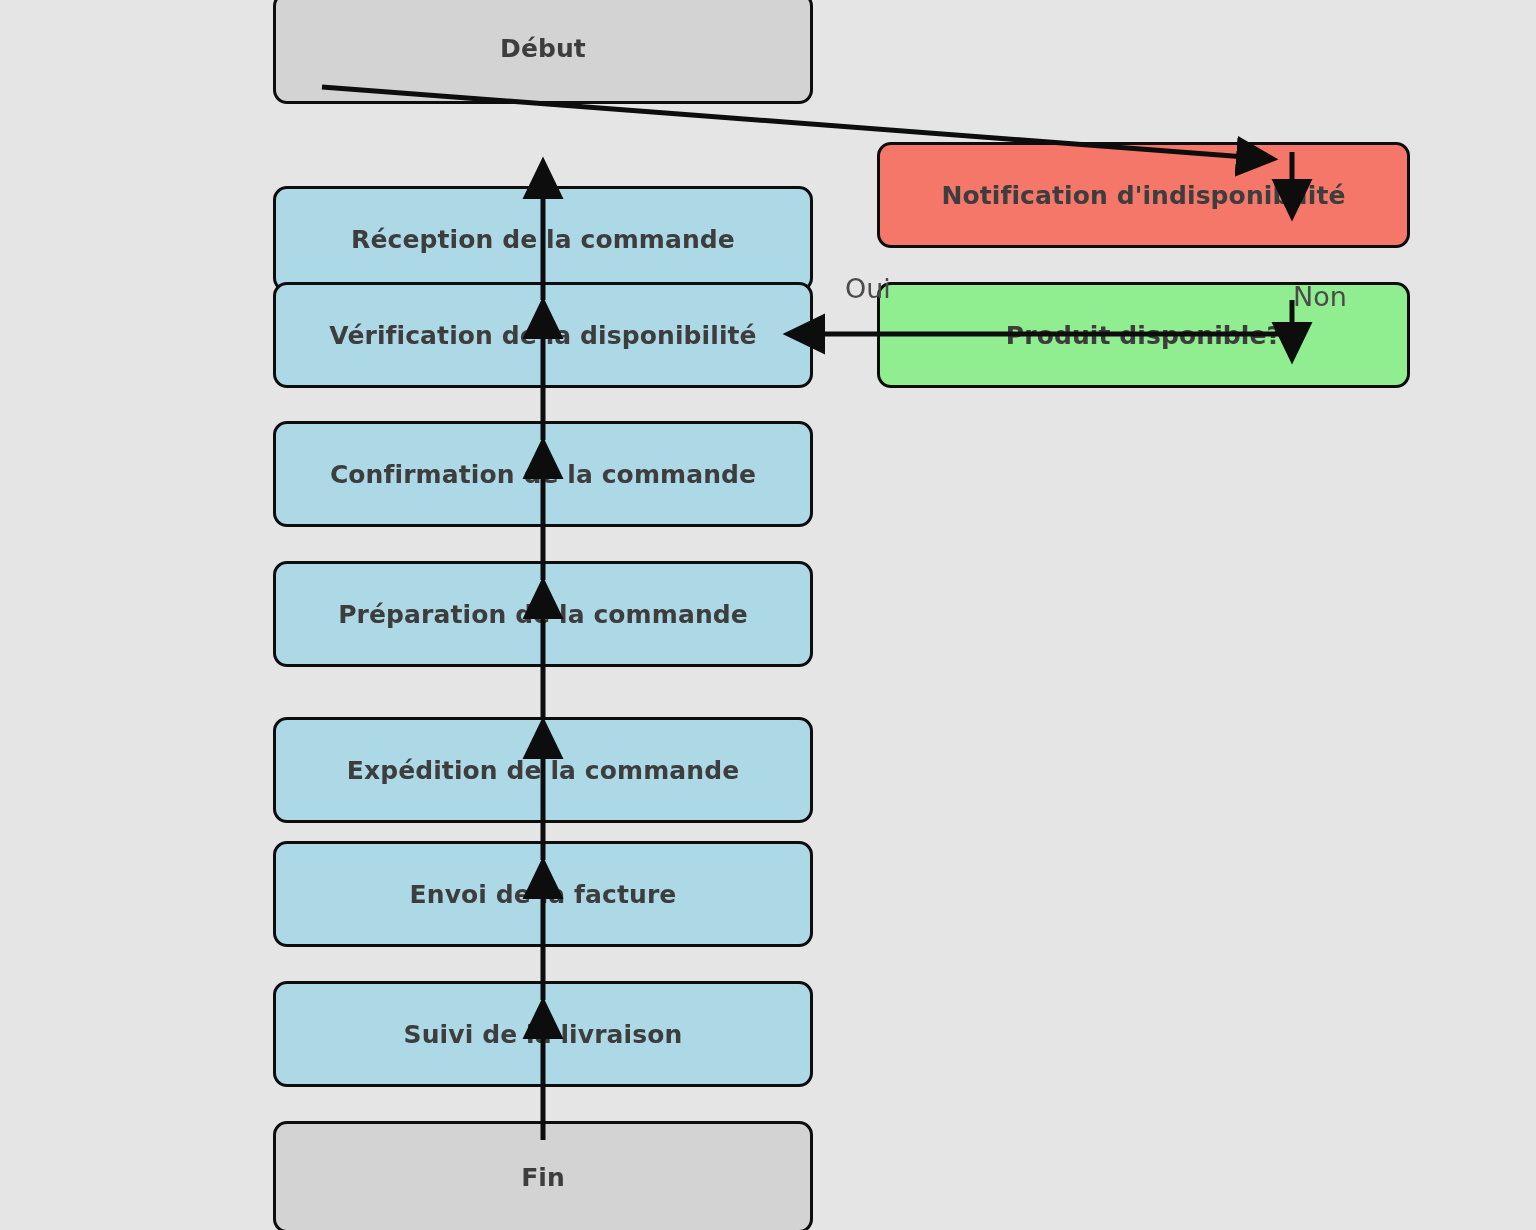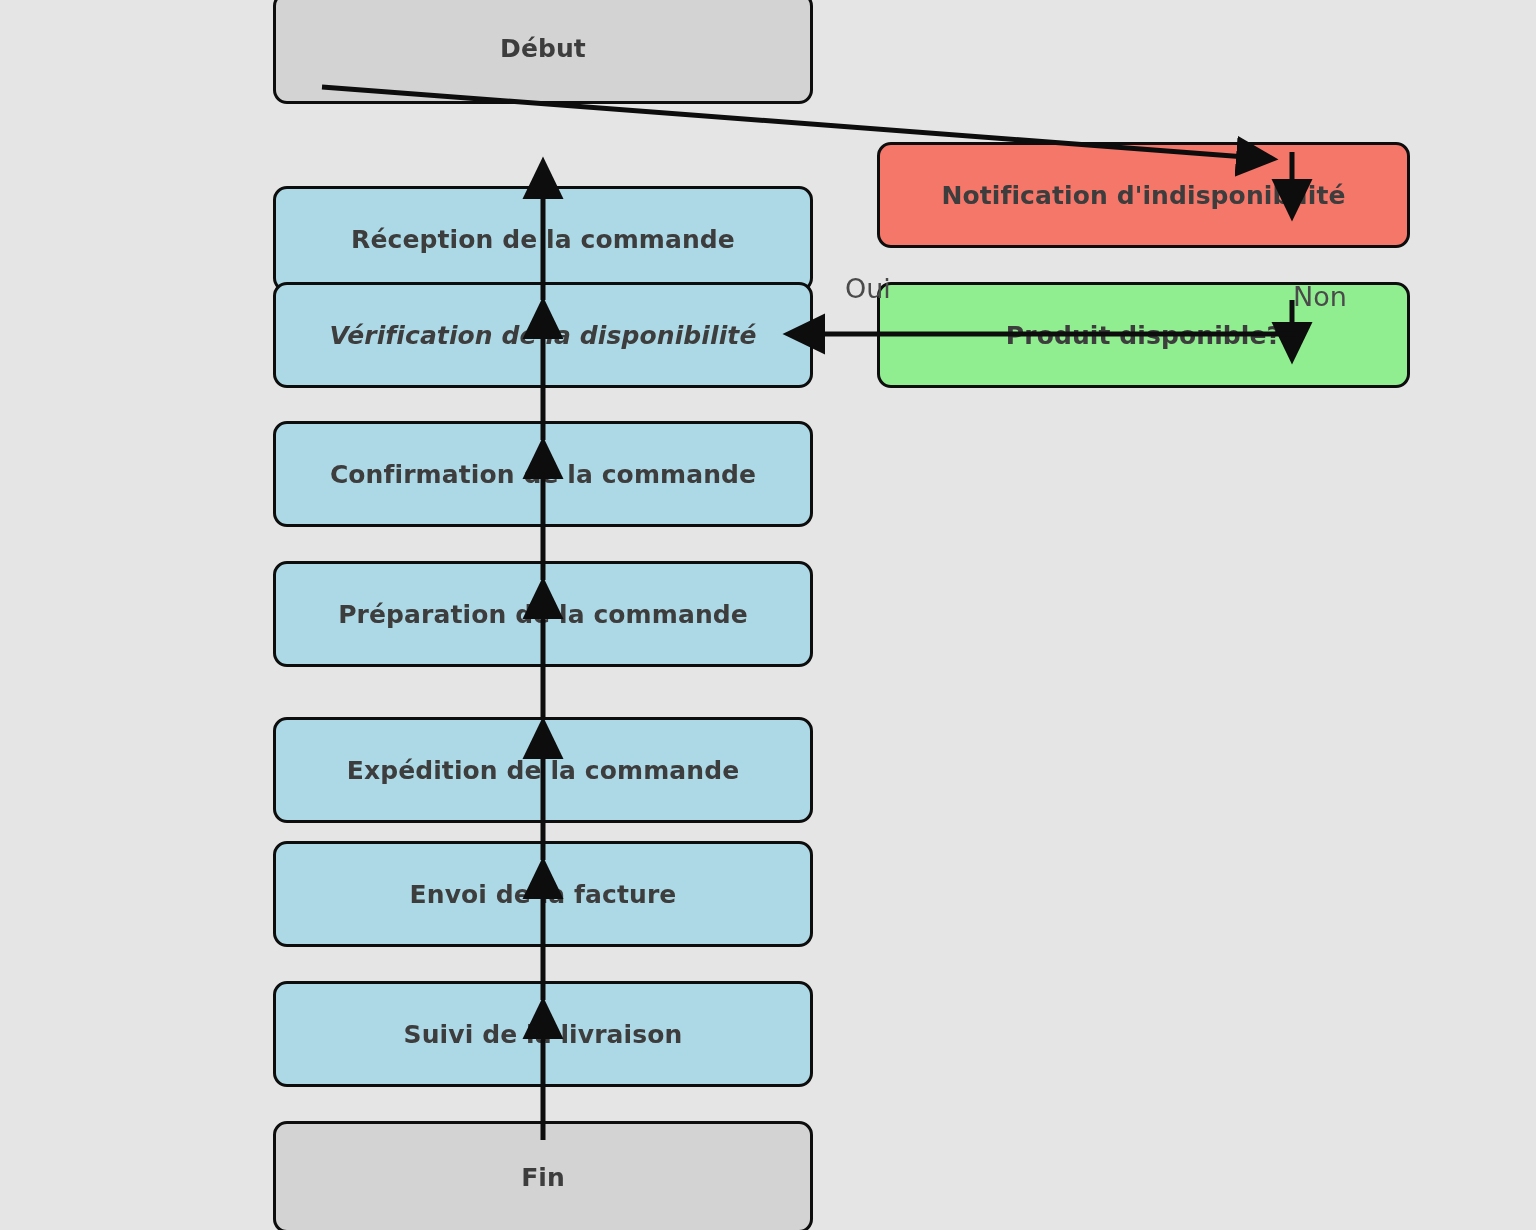--- a/index.html
+++ b/index.html
@@ -105,21 +105,21 @@
     </g>
   </svg>
 
   <div id="node-host">
       <div class="node node-terminal" style="left: 273px; top: -8px; width: 540px; height: 112px;">
         <span>Début</span>
       </div>
       <div class="node node-process" style="left: 273px; top: 142px; width: 540px; height: 106px; margin-top: 44px;">
         <span>Réception de la commande</span>
       </div>
-      <div class="node node-process" style="left: 273px; top: 282px; width: 540px; height: 106px; font-style: italic;">
+      <div class="node node-process" style="left: 273px; top: 282px; width: 540px; height: 106px;">
         <span>Vérification de la disponibilité</span>
       </div>
       <div class="node node-process" style="left: 273px; top: 421px; width: 540px; height: 106px;">
         <span>Confirmation de la commande</span>
       </div>
       <div class="node node-process" style="left: 273px; top: 561px; width: 540px; height: 106px;">
         <span>Préparation de la commande</span>
       </div>
       <div class="node node-process" style="left: 273px; top: 701px; width: 540px; height: 106px; margin-top: 16px;">
         <span>Expédition de la commande</span>

